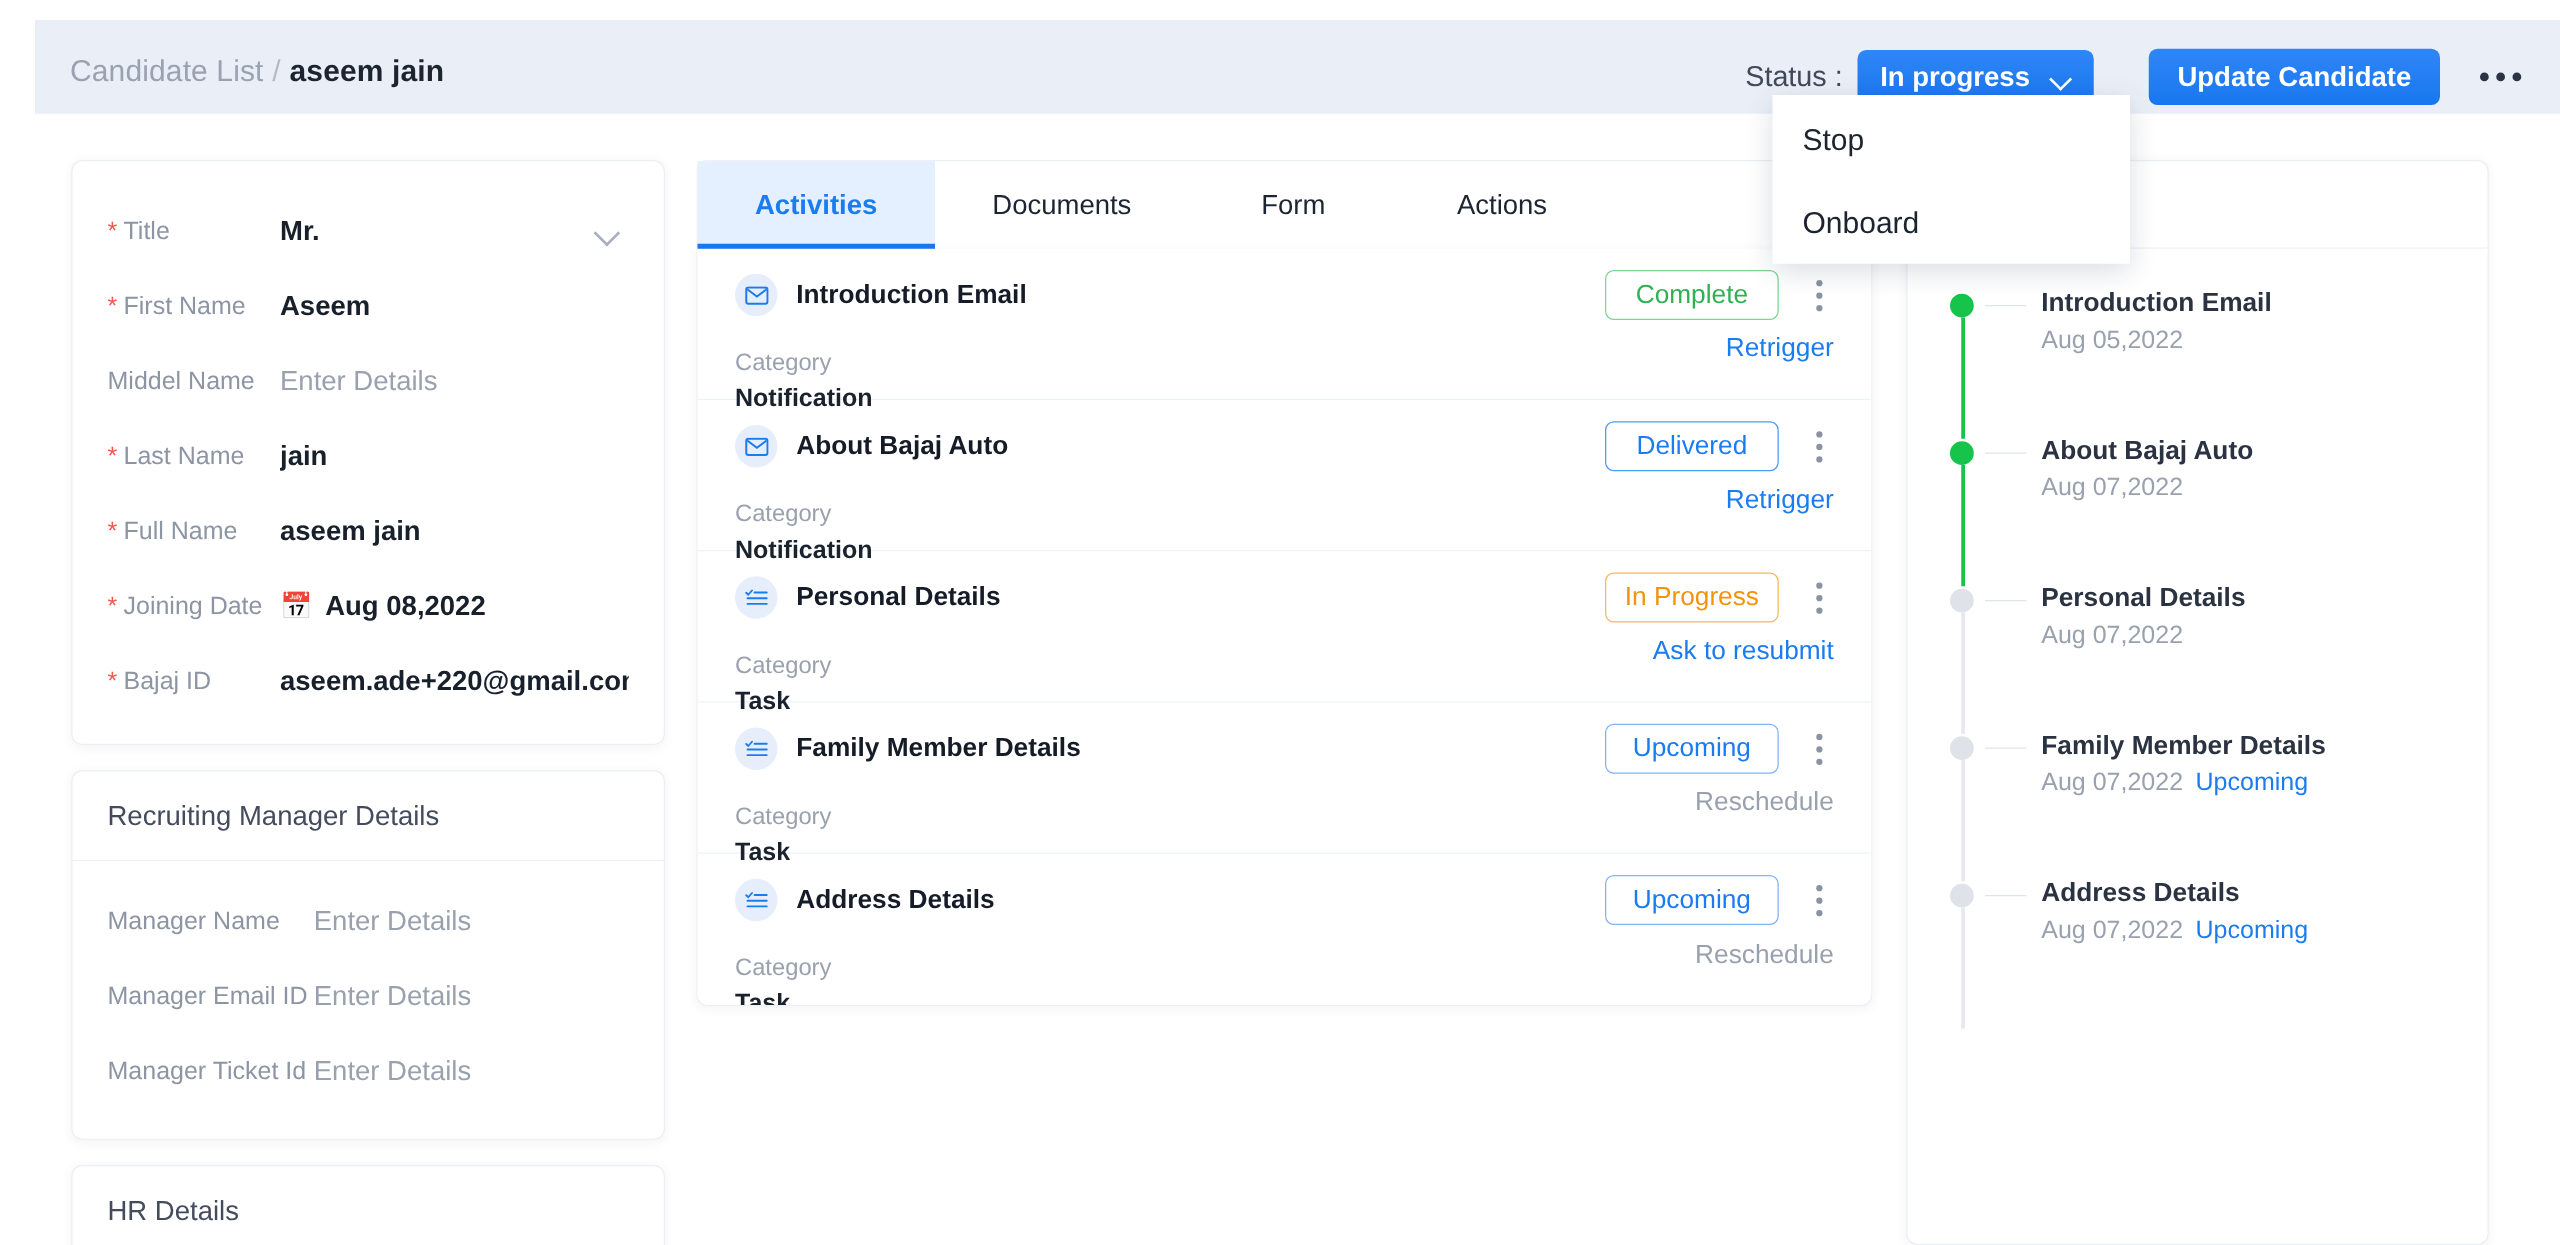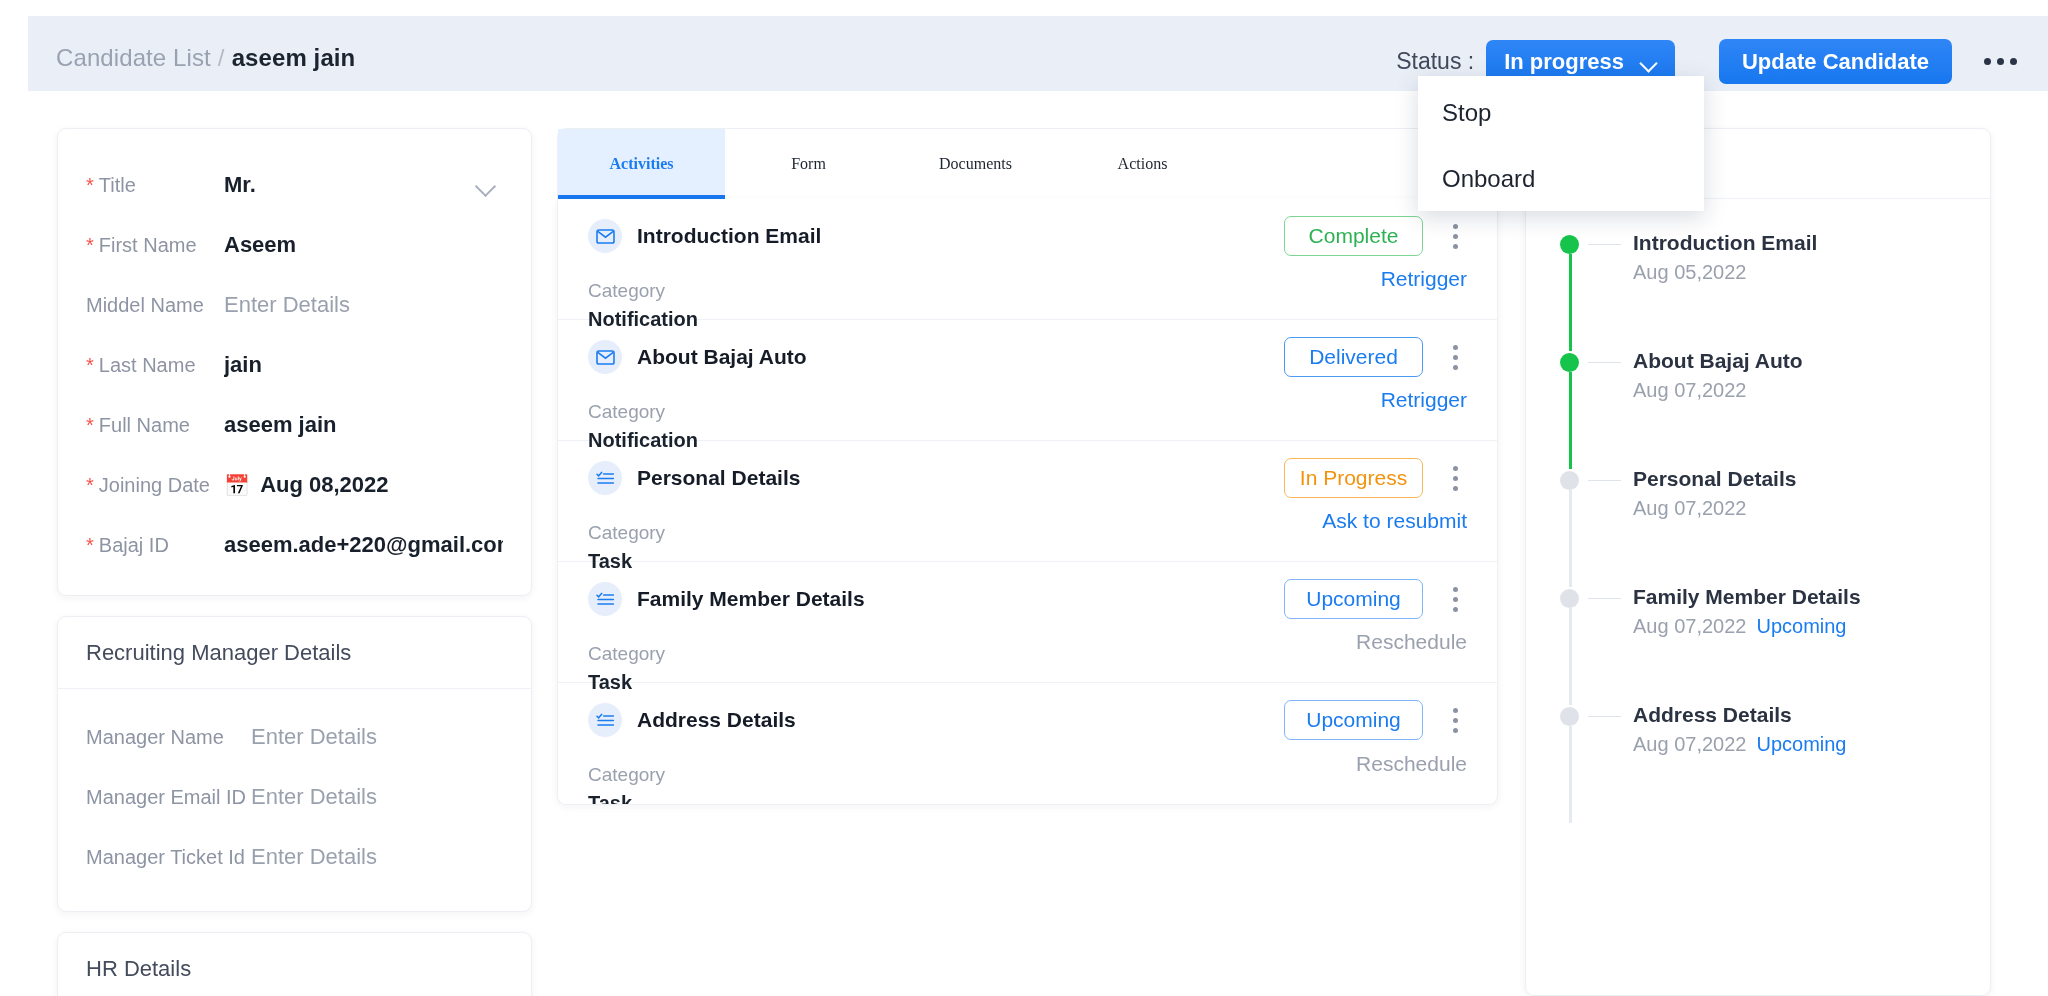--- a/index.html
+++ b/index.html
@@ -109,23 +109,22 @@
   .mrow { display: flex; align-items: center; height: 60px; padding: 0 28px; }
   .mlabel { width: 165px; flex: 0 0 165px; font-size: 20px; color: #8d94a3; white-space: nowrap; }
   .mval { font-size: 22px; color: #9aa1ae; white-space: nowrap; }
 
   
   .col-center { position: absolute; left: 557px; top: 37px; width: 941px; }
   .tabs-card { border-radius: 9px 9px 0 0; background:#fff; border:1px solid #eceff4; border-bottom:none; }
   .tabs { display: flex; height: 70px; align-items: stretch; }
   .tab {
     padding: 0 46px; display: flex; align-items: center; justify-content: center;
-    font-size: 16px; color: #1d2532; cursor: pointer; position: relative;
+    font-size: 22px; color: #1d2532; cursor: pointer; position: relative;
     min-width: 167px;
-    font-family: Liberation Serif, serif;
   }
   .tab.active { background: #e4efff; color: #1b7cf0; font-weight: 600; }
   .tab.active::after {
     content: ""; position: absolute; left: 0; right: 0; bottom: 0; height: 4px; background: #1877ef;
   }
 
   .act-list { border: 1px solid #eceff4; border-top: none; border-radius: 0 0 9px 9px; background: #fff; overflow: hidden;
               box-shadow: 0 2px 9px rgba(31,45,71,.055); }
   .act {
     height: 121px; border-bottom: 1px solid #eef2f7; position: relative;
@@ -313,22 +312,22 @@
         <div class="sec-head" style="border-bottom:none;">HR Details</div>
       </div>
 
     </div>
 
     <div class="col-center">
 
       <div class="tabs-card">
         <div class="tabs">
           <div class="tab active">Activities</div>
+          <div class="tab">Documents</div>
           <div class="tab">Form</div>
-          <div class="tab">Documents</div>
           <div class="tab">Actions</div>
         </div>
       </div>
 
       <div class="act-list">
 
         <div class="act">
           <div class="act-top">
             <div class="act-icon">
               <svg width="19" height="15" viewBox="0 0 19 15">

